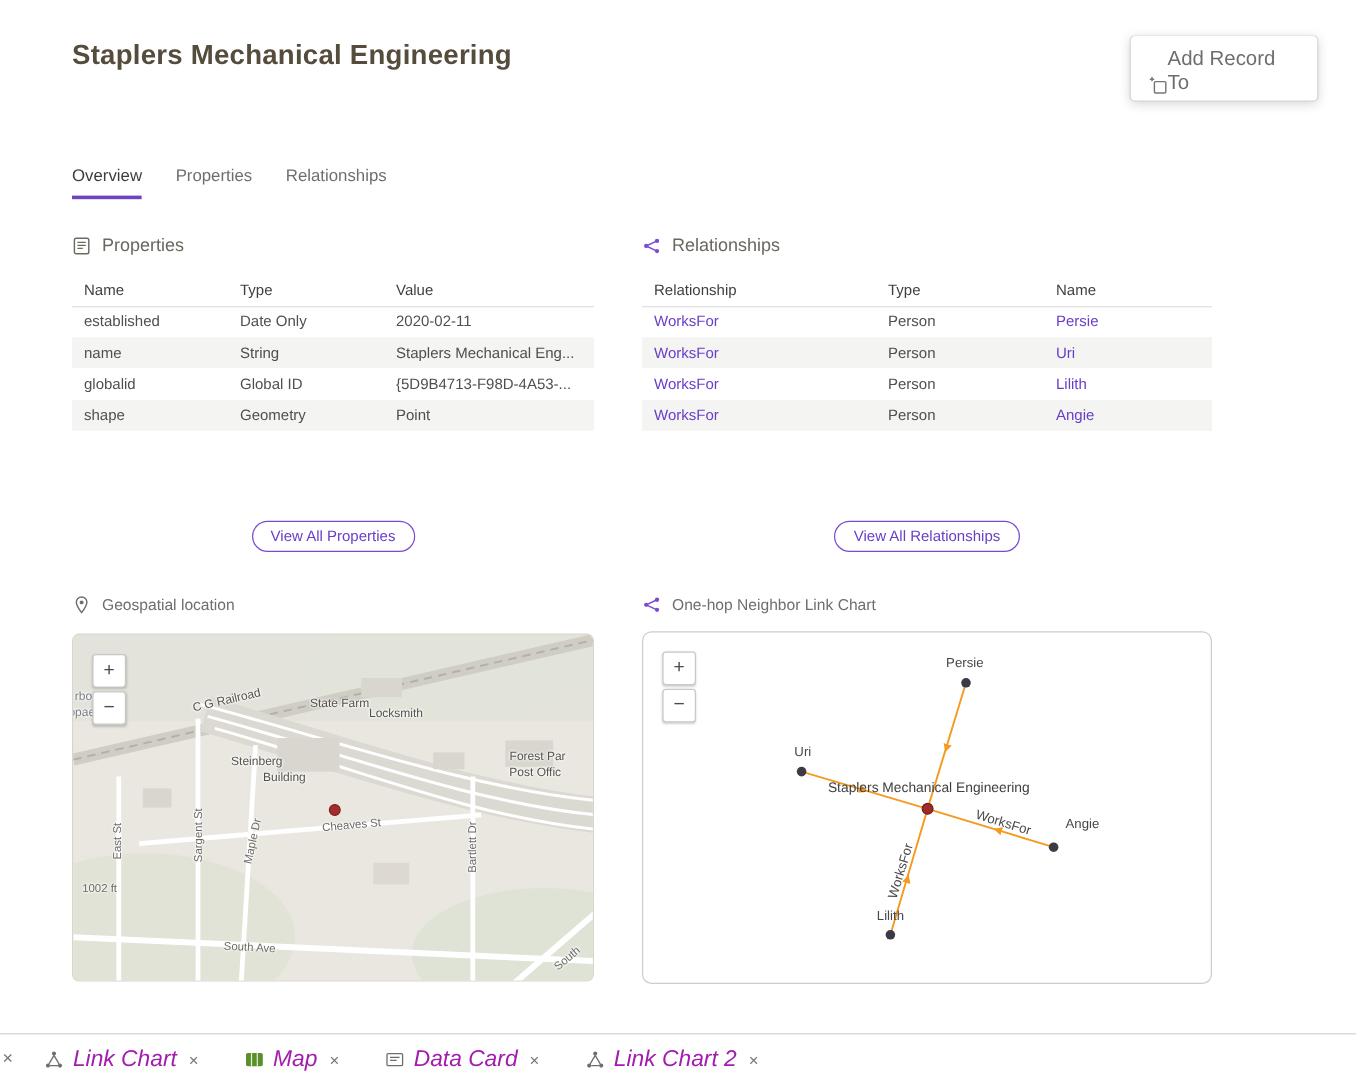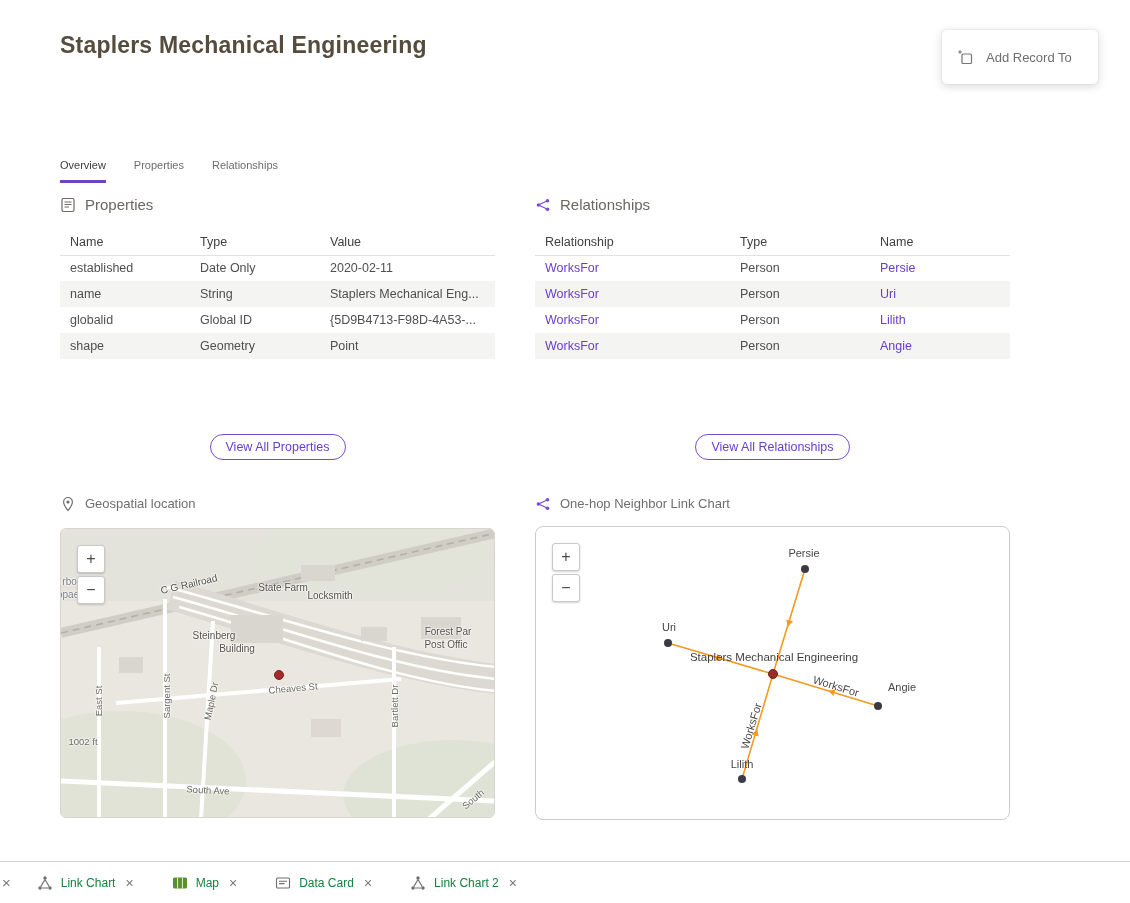--- a/index.html
+++ b/index.html
@@ -14,25 +14,25 @@
   .page-title { margin:0; font-size:23px; font-weight:600; color:#564c3d; letter-spacing:.2px; }
   .entity-row { display:flex; align-items:center; gap:9px; margin-top:13px; font-size:13px; }
   .entity-dot { width:14px; height:14px; border-radius:50%; background:#d4d4d4; border:2px solid #8f8f8f; }
   .entity-label { font-weight:700; color:#5f5f5f; }
   .entity-value { color:#8a8a8a; margin-left:-3px; }
 
   
   .menu-card { position:absolute; left:942px; top:30px; width:156px; background:#fff;
     border-radius:4px; padding:5px 0;
     box-shadow:0 0 1px rgba(0,0,0,.3), 0 2px 10px rgba(0,0,0,.16); }
-  .menu-item { display:flex; align-items:center; gap:13px; height:44px; padding:0 15px;
-    color:#6e6e6e; font-size:13px; cursor:pointer; }
-
-  
-  .tabsbar { position:absolute; left:60px; top:159px; display:flex; gap:28px; font-size:11px; }
+  .menu-item { display:flex; align-items:flex-end; height:44px; padding:0 15px;
+    color:#6e6e6e; font-size:17px; cursor:pointer; }
+
+  
+  .tabsbar { position:absolute; left:60px; top:138px; display:flex; gap:28px; font-size:14px; }
   .tab { color:#6e6e6e; padding-bottom:9px; cursor:pointer; border-bottom:3px solid transparent; }
   .tab.active { color:#3c3c3c; border-bottom-color:#6f42c1; }
 
   
   .col { position:absolute; top:196px; height:640px; }
   .col-left  { left:60px;  width:435px; }
   .col-right { left:535px; width:475px; }
 
   .sec-head { position:absolute; top:0; left:0; display:flex; align-items:center; gap:9px;
     font-size:15px; color:#6a675f; }
@@ -73,21 +73,21 @@
   .nlabel { position:absolute; font-size:11px; color:#474747; white-space:nowrap;
     transform:translate(-50%,-50%); }
   .center-label { font-size:11.5px; color:#3f3f3f; }
   .elabel { position:absolute; font-size:11px; color:#4a4a4a; white-space:nowrap; }
 
   
   .bottombar { position:absolute; left:0; right:0; bottom:0; height:42px; background:#fff;
     border-top:1px solid #d2d2d2; display:flex; align-items:center; }
   .partial-close { margin:0 26px 0 2px; color:#767676; font-size:15px; cursor:pointer; }
   .btab { display:flex; align-items:center; gap:8px; margin-right:36px; cursor:pointer; }
-  .blabel { font-size:12px; color:#15803d; }
+  .blabel { font-size:19px; color:#a21caf;font-style:italic; }
   .bclose { color:#767676; font-size:14px; padding:0 2px; cursor:pointer; }
 
   .icon16 { width:16px; height:16px; display:block; flex:0 0 auto; }
 </style>
 </head>
 <body>
 
 <div class="header">
   <h1 class="page-title">Staplers Mechanical Engineering</h1>
 </div>

